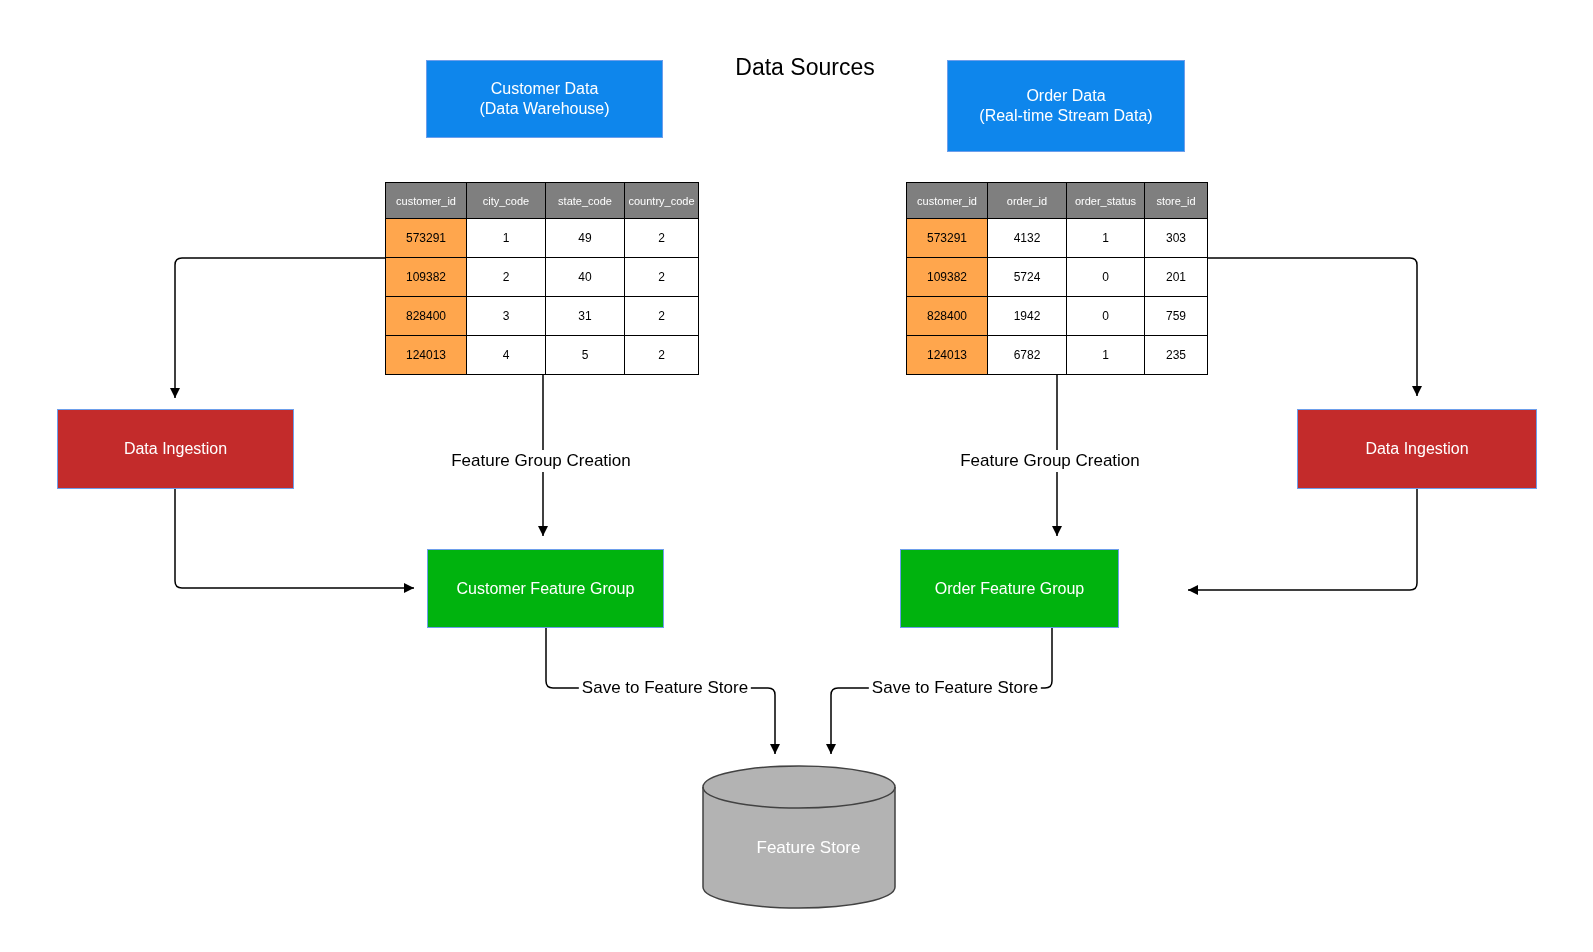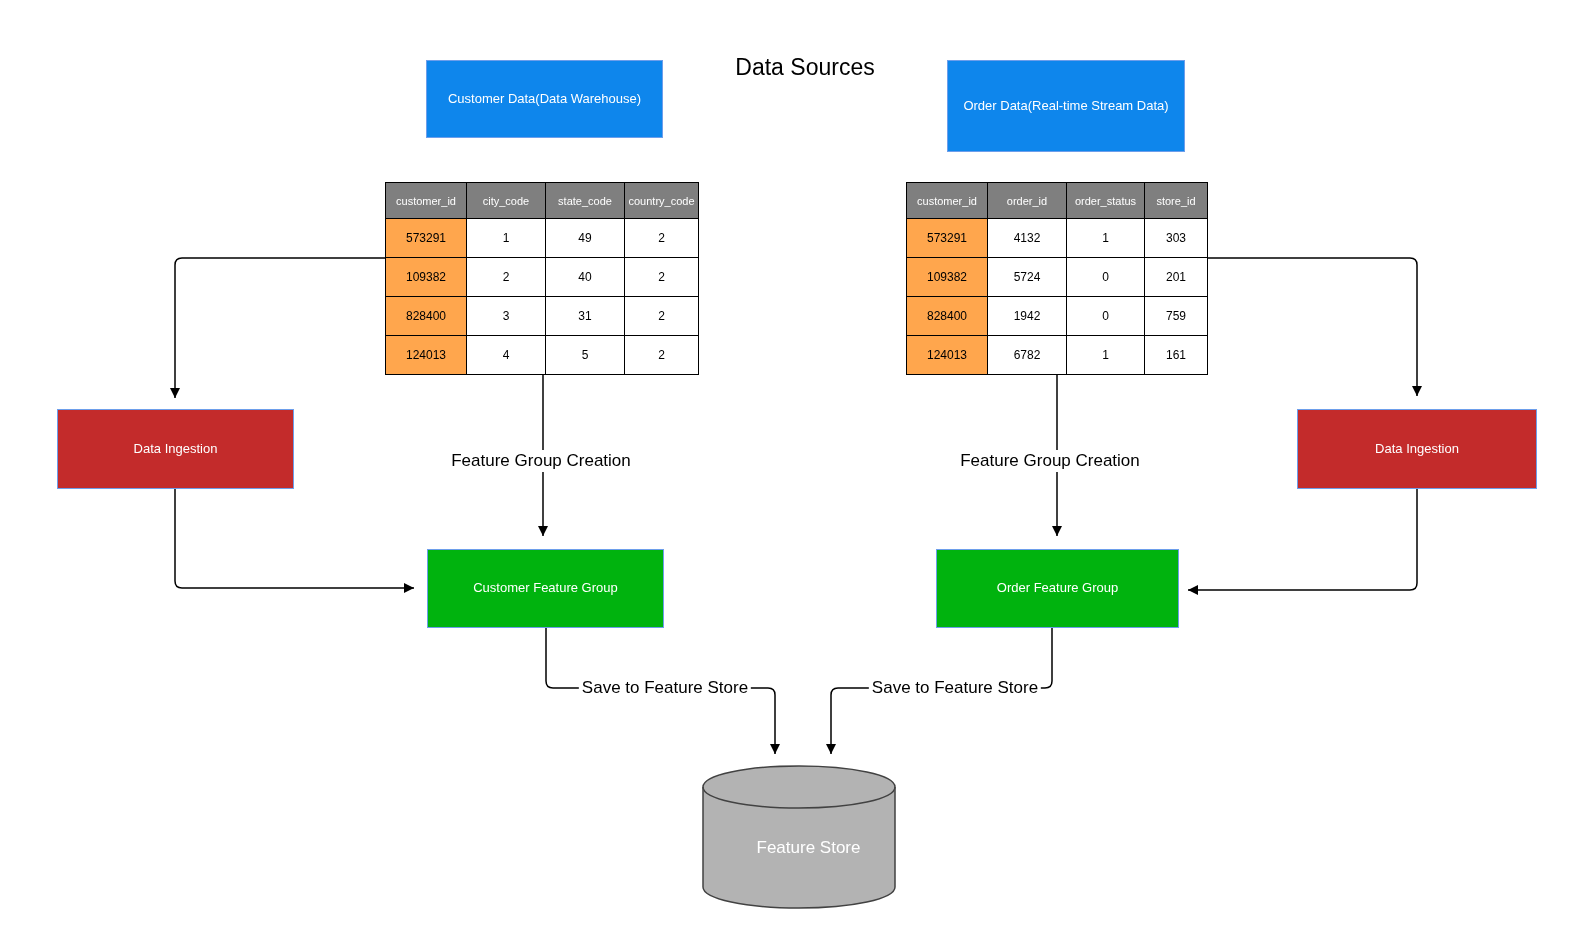--- a/index.html
+++ b/index.html
@@ -19,40 +19,40 @@
     left: 805px;
     transform: translateX(-50%);
     font-size: 23px;
     color: #000000;
     white-space: nowrap;
   }
 
   .node {
     position: absolute;
     display: flex;
-    flex-direction: row;
+    flex-direction: column;
     align-items: center;
     justify-content: center;
     text-align: center;
     color: #ffffff;
-    font-size: 13px;
+    font-size: 16px;
     line-height: 1.25;
     border: 1px solid var(--box_border);
     box-sizing: border-box;
   }
   .node.blue  { background: var(--blue); }
   .node.red   { background: var(--red); }
   .node.green { background: var(--green); }
 
   .source-a { left: 426px; top: 60px;  width: 237px; height: 78px; }
   .source-b { left: 947px; top: 60px;  width: 238px; height: 92px; }
   .ingest-a { left: 57px;  top: 409px; width: 237px; height: 80px; }
   .ingest-b { left: 1297px;top: 409px; width: 240px; height: 80px; }
   .fgroup-a { left: 427px; top: 549px; width: 237px; height: 79px; }
-  .fgroup-b { left: 936px; top: 549px; width: 243px; height: 79px; }
+  .fgroup-b { left: 900px; top: 549px; width: 219px; height: 79px; }
 
   table.data-table {
     position: absolute;
     border-collapse: collapse;
     table-layout: fixed;
     background: #ffffff;
   }
   .table-a { left: 385px; top: 182px; width: 313px; }
   .table-b { left: 906px; top: 182px; width: 301px; }
   table.data-table th, table.data-table td {
@@ -218,21 +218,21 @@
         <tr>
           <td>828400</td>
           <td>1942</td>
           <td>0</td>
           <td>759</td>
         </tr>
         <tr>
           <td>124013</td>
           <td>6782</td>
           <td>1</td>
-          <td>161</td>
+          <td>235</td>
         </tr>
       </tbody>
     </table>
 
   <div class="node red ingest-a">
     <div>Data Ingestion</div>
   </div>
   <div class="node red ingest-b">
     <div>Data Ingestion</div>
   </div>

